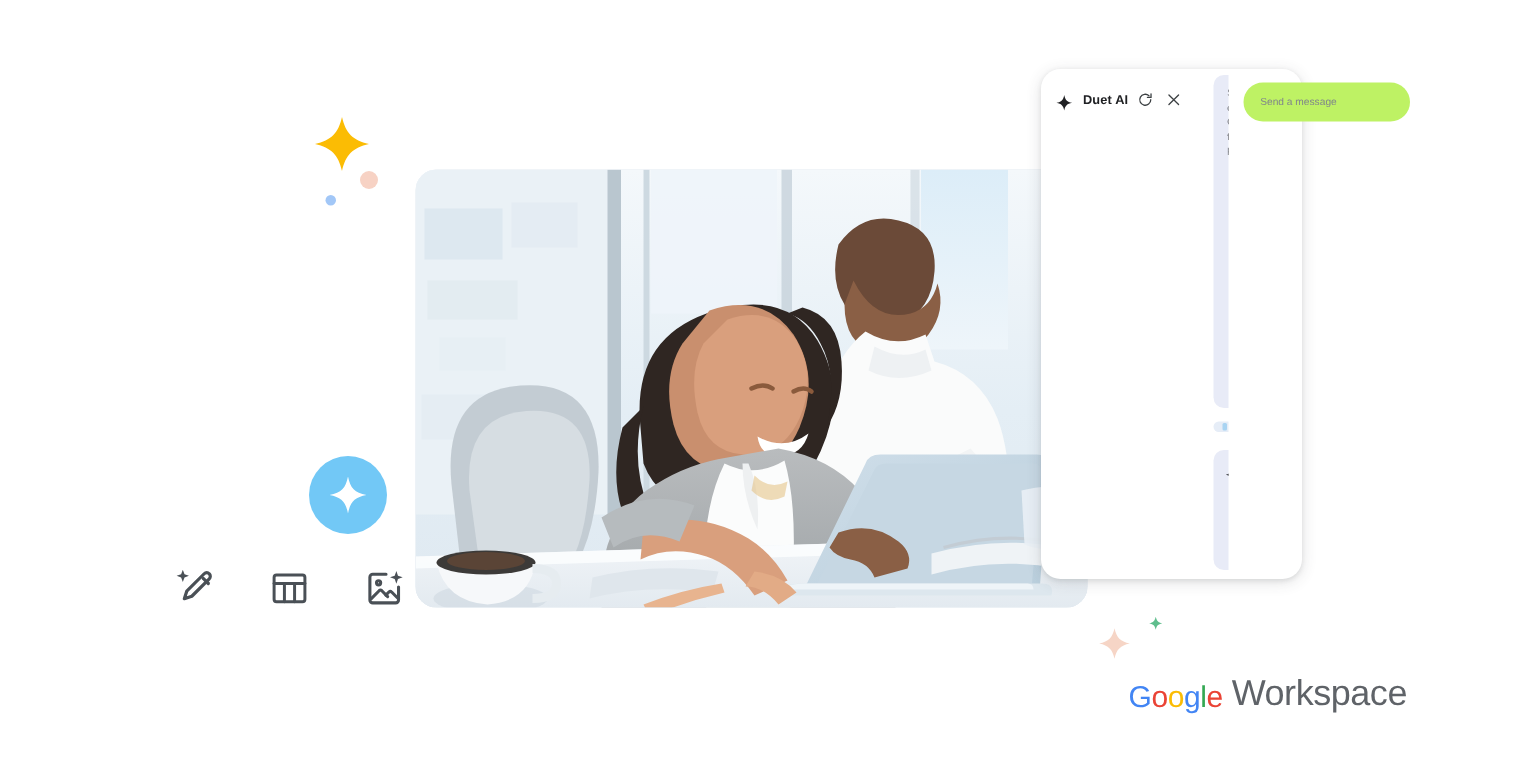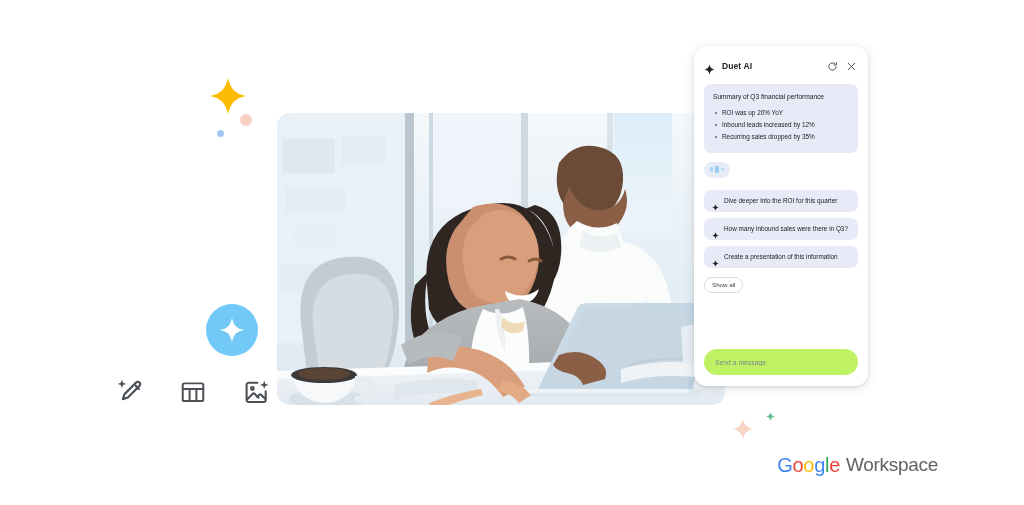--- a/index.html
+++ b/index.html
@@ -85,21 +85,20 @@
   .duet-panel {
     position: absolute;
     left: 694px;
     top: 46px;
     width: 174px;
     height: 340px;
     background: #ffffff;
     border-radius: 13px;
     box-shadow: 0 2px 10px rgba(60,64,67,0.16), 0 1px 3px rgba(60,64,67,0.10);
     display: flex;
-    flex-direction: column;
     padding: 0;
   }
 
   .duet-header {
     height: 28px;
     display: flex;
     align-items: center;
     padding: 0 9px 0 10px;
     flex-shrink: 0;
     margin-top: 6px;
@@ -251,30 +250,30 @@
     outline: none;
   }
   .msg-input::placeholder { color: #80868b; }
 
   
   .gw-logo {
     position: absolute;
     right: 86px;
     bottom: 28px;
     display: flex;
-    align-items: flex-start;
+    align-items: flex-end;
     font-size: 20px;
     letter-spacing: -0.3px;
     white-space: nowrap;
   }
   .gw-logo .g-word span { font-family: "Liberation Sans", sans-serif; }
   .gw-logo .ws {
     color: #5F6368;
     margin-left: 6px;
-    font-size: 19px;
+    font-size: 24px;
   }
 </style>
 </head>
 <body>
 
 <div class="stage">
 
   <div class="star" style="left:208px; top:76px;">
     <svg width="40" height="40" viewBox="0 0 40 40">
         <path d="M20 2 C22.6 13 27 17.4 38 20 C27 22.6 22.6 27 20 38 C17.4 27 13 22.6 2 20 C13 17.4 17.4 13 20 2 Z" fill="#FBBC04"></path>

